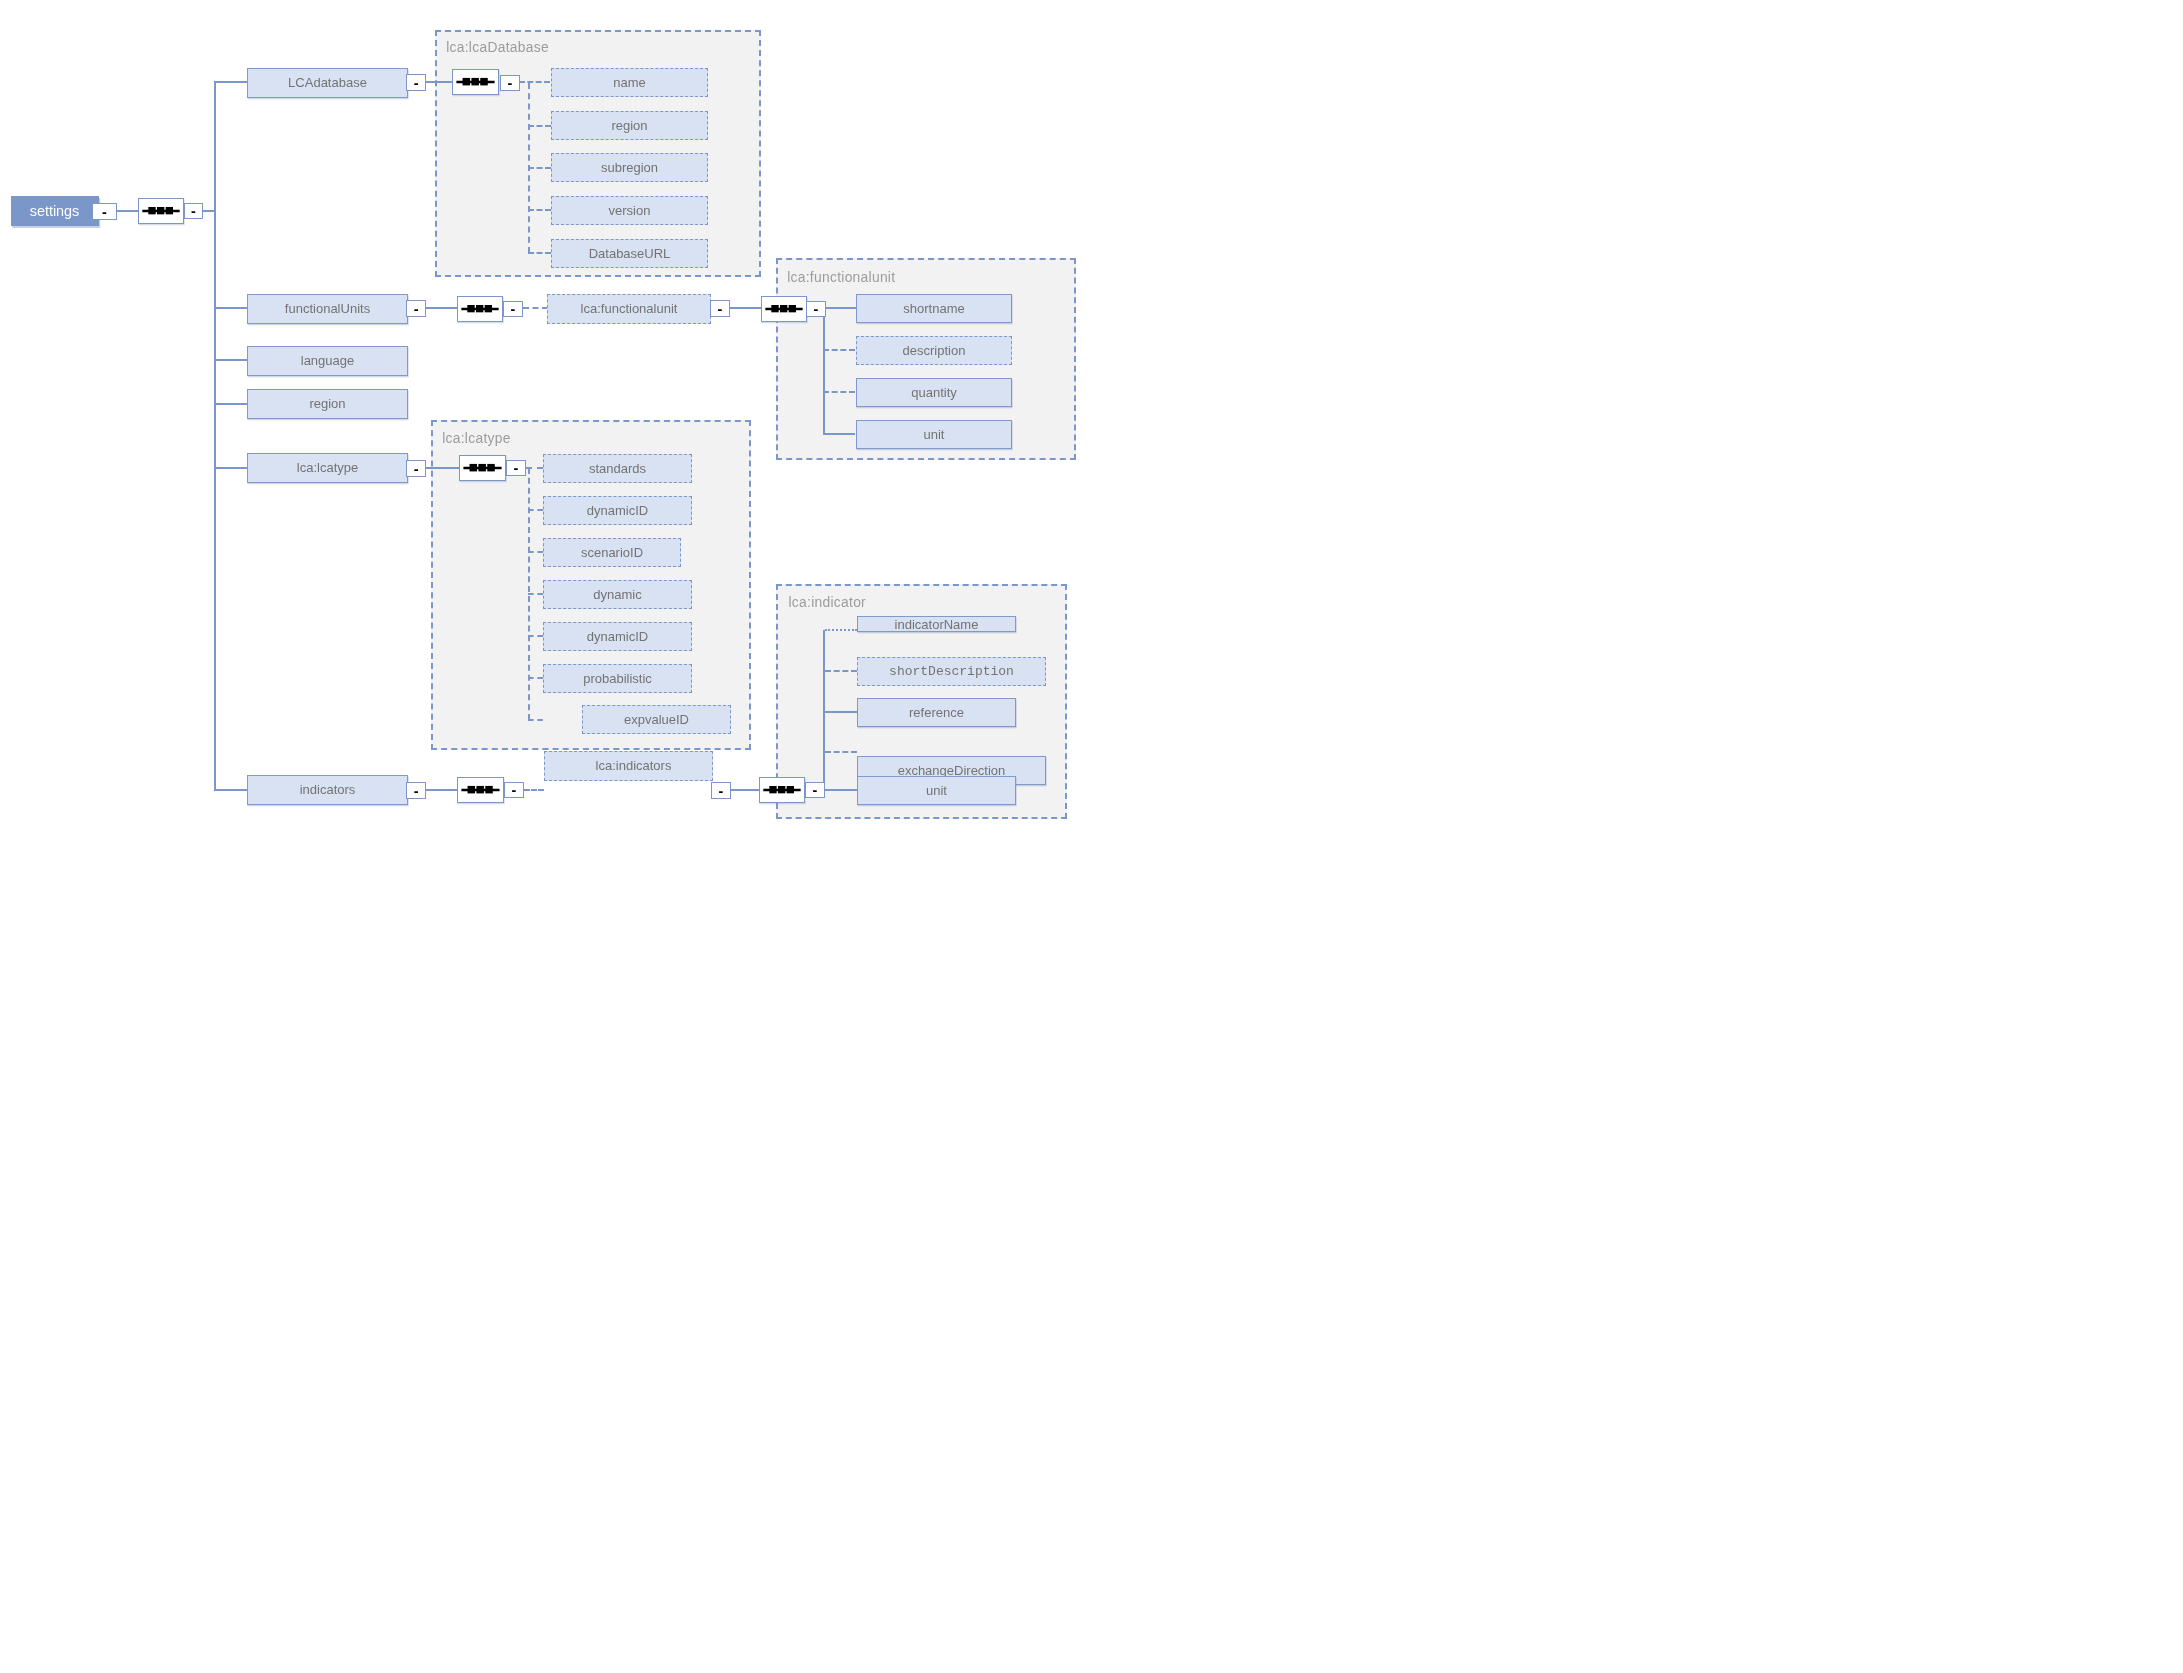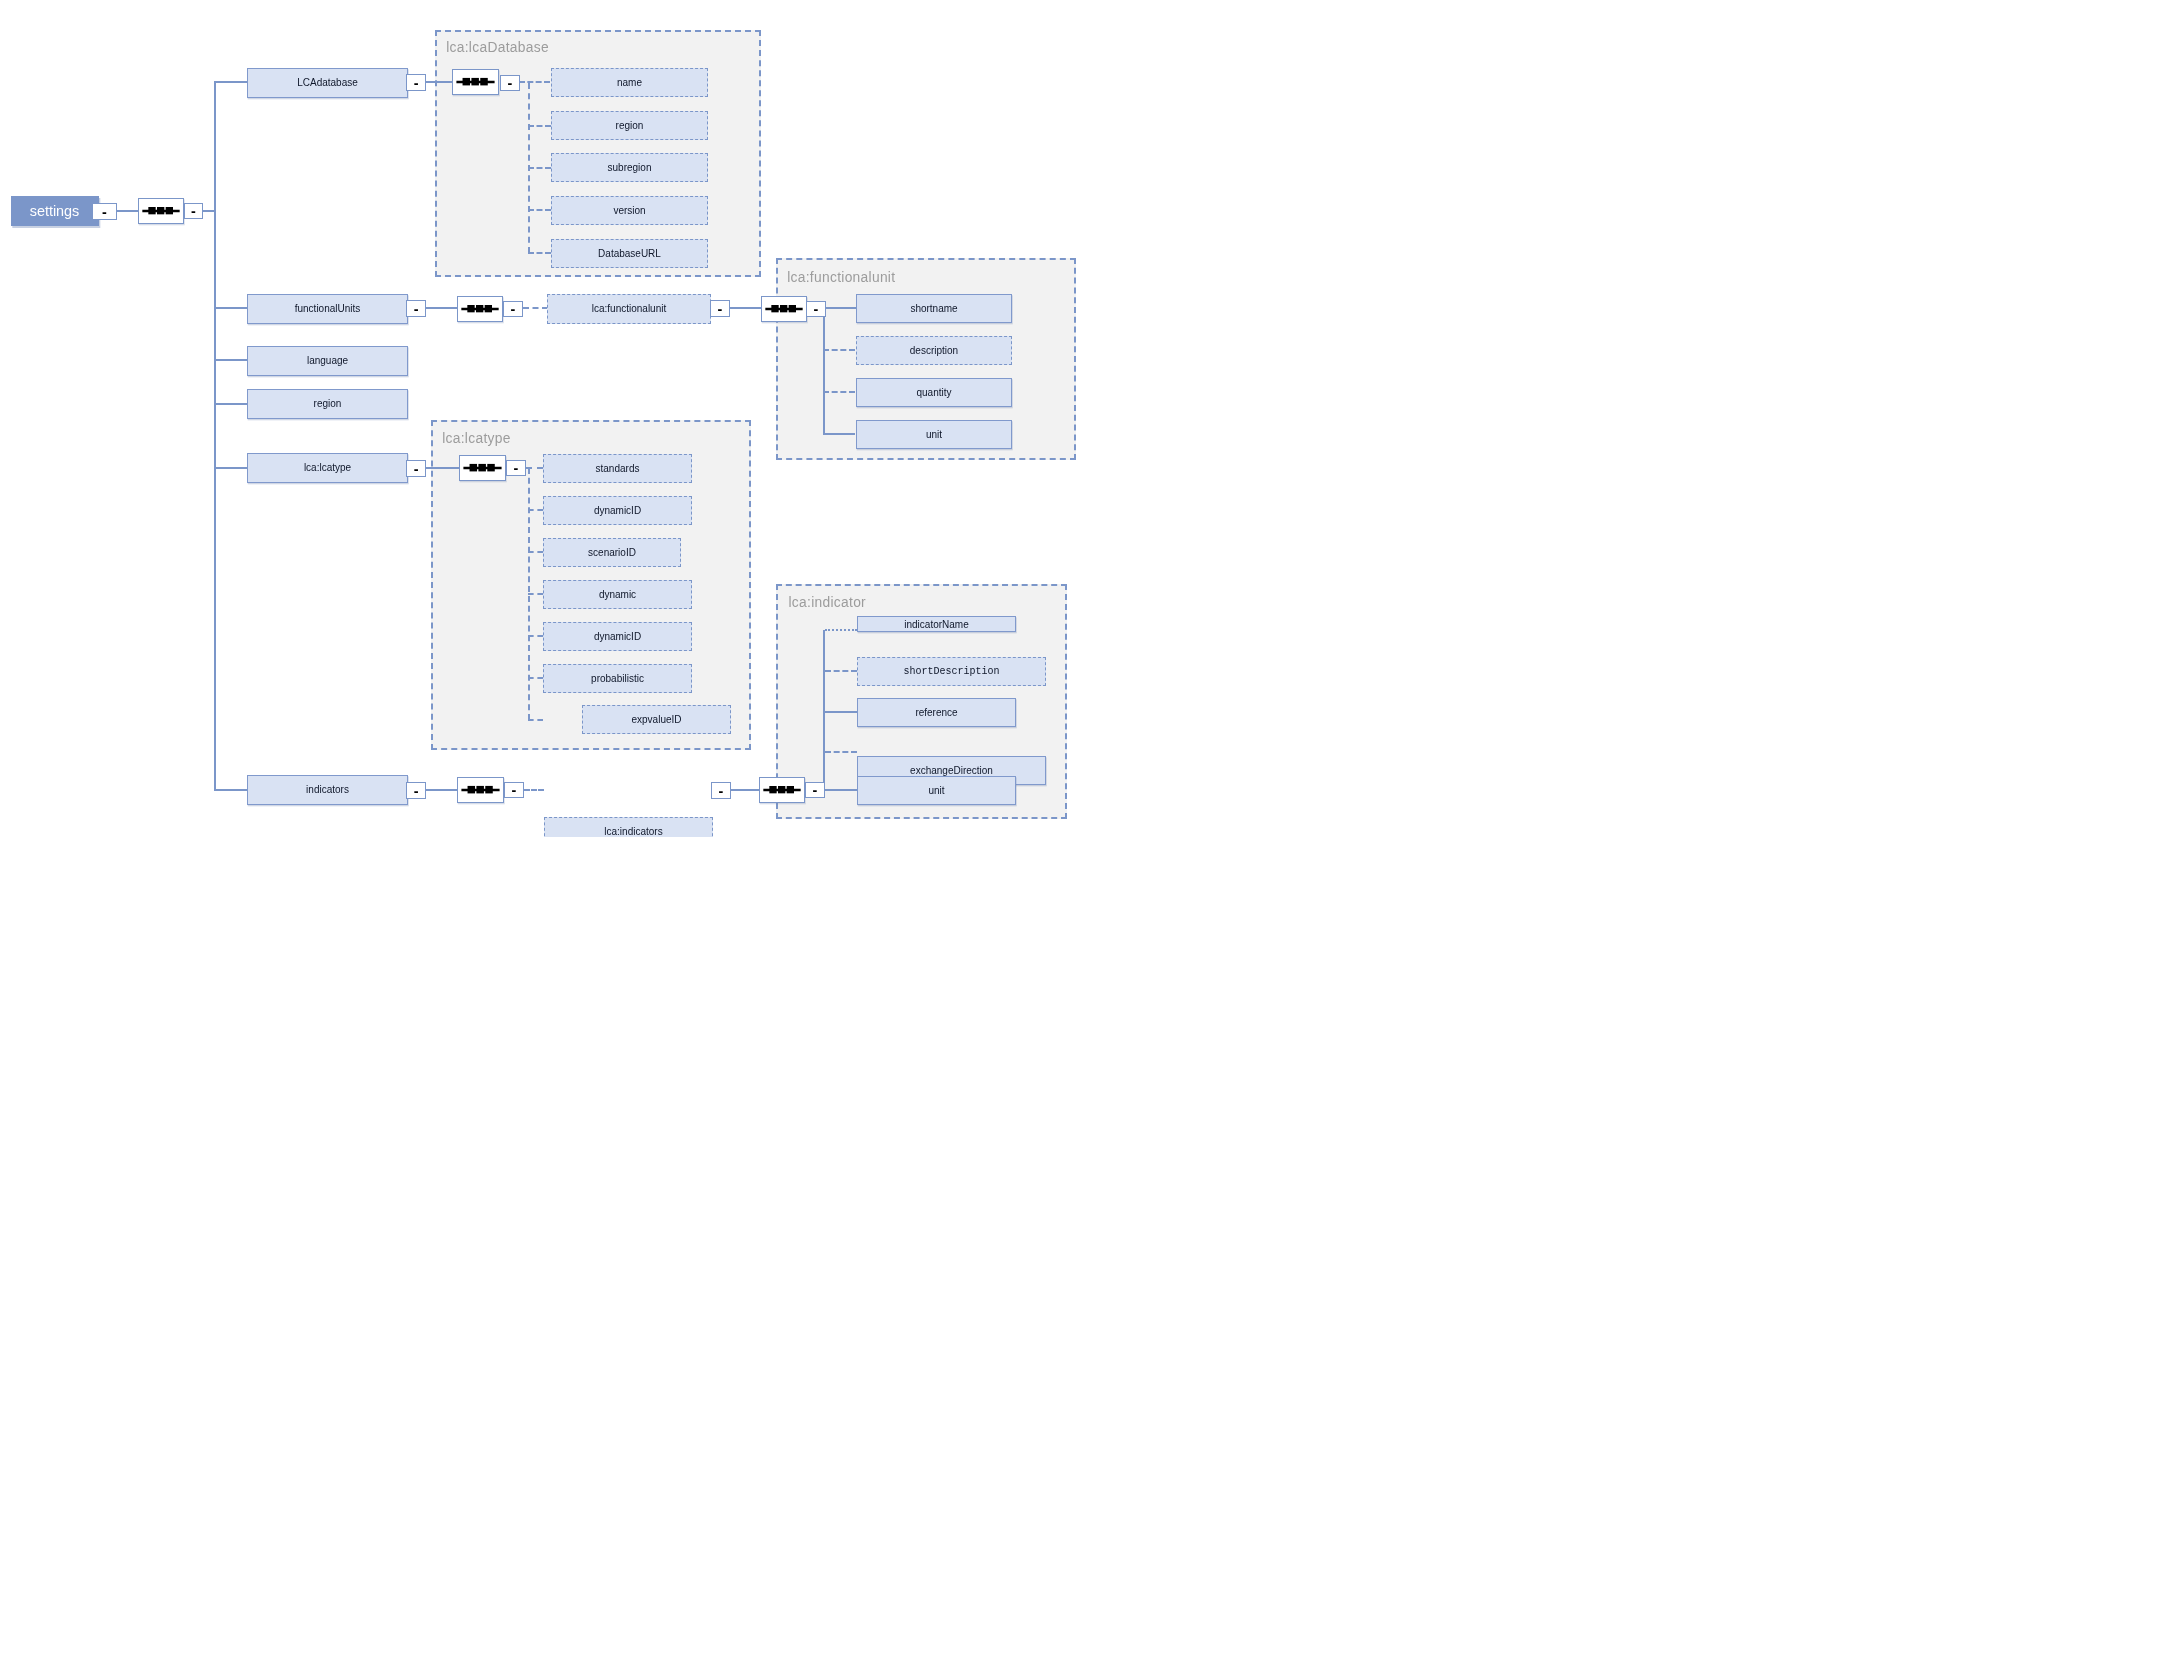--- a/index.html
+++ b/index.html
@@ -1,21 +1,21 @@
 <!DOCTYPE html>
 <html style="font-size:10.5px"><head>
 <meta charset="utf-8">
 <style>
   html,body{margin:0;padding:0;background:#ffffff;}
   .canvas{position:relative;width:1092px;height:837px;background:#ffffff;
           font-family:"Liberation Sans",sans-serif;overflow:hidden;}
   .container{position:absolute;border:2.6px dashed #7b96c9;background:#f2f2f2;box-sizing:border-box;}
   .clabel{position:absolute;font-size:13.8px;color:#9c9c9c;letter-spacing:0.3px;white-space:nowrap;}
   .node{position:absolute;background:#d9e2f3;border:1.3px solid #8099cc;box-sizing:border-box;
-        display:flex;align-items:center;justify-content:center;font-size:10px;color:#0f172a;
+        display:flex;align-items:center;justify-content:center;font-size:13px;color:#737373;
         box-shadow:0.7px 1.3px 0 rgba(120,140,180,.35);z-index:5;white-space:nowrap;}
   .node.dashed{border:1.3px dashed #7b96c9;box-shadow:none;}
   .node.root{background:#7b96c9;border:0.7px solid #7b96c9;color:#fff;
              box-shadow:1.3px 2px 0 rgba(130,150,190,.45);font-size:14.4px;}
   .minus{position:absolute;background:#fff;border:1.3px solid #7b96c9;box-sizing:border-box;
          display:flex;align-items:center;justify-content:center;font-size:14.4px;font-weight:bold;
          line-height:0;color:#000;z-index:6;}
   .seq{position:absolute;background:#fff;border:1.3px solid #7b96c9;box-sizing:border-box;
        z-index:6;box-shadow:0.7px 1.3px 0 rgba(120,140,180,.3);}
   .seq svg{display:block;width:100%;height:100%;}
@@ -175,21 +175,21 @@
 
   <div class="seq" style="left:457px;top:777px;width:47px;height:26px;">
     <svg viewBox="0 0 66 34">
         <path d="M5 17 H61" stroke="#000" stroke-width="4"></path>
       <rect x="14" y="11" width="11" height="11" fill="#000"></rect>
       <rect x="27" y="11" width="11" height="11" fill="#000"></rect>
       <rect x="40" y="11" width="11" height="11" fill="#000"></rect>
       </svg>
   </div>
   <div class="minus" style="left:504px;top:782px;width:19.7px;height:16.4px;">-</div>
-  <div class="node dashed" style="left:544px;top:817px;width:169px;height:29.5px;padding-left:10px;">lca:indicators</div>
+  <div class="node dashed" style="left:544px;top:751px;width:169px;height:29.5px;padding-left:10px;">lca:indicators</div>
   <div class="minus" style="left:711px;top:782px;width:19.7px;height:17px;">-</div>
   <div class="seq" style="left:759px;top:777px;width:46px;height:26px;">
     <svg viewBox="0 0 66 34">
         <path d="M5 17 H61" stroke="#000" stroke-width="4"></path>
       <rect x="14" y="11" width="11" height="11" fill="#000"></rect>
       <rect x="27" y="11" width="11" height="11" fill="#000"></rect>
       <rect x="40" y="11" width="11" height="11" fill="#000"></rect>
       </svg>
   </div>
   <div class="minus" style="left:805px;top:782px;width:19.7px;height:16.4px;">-</div>

